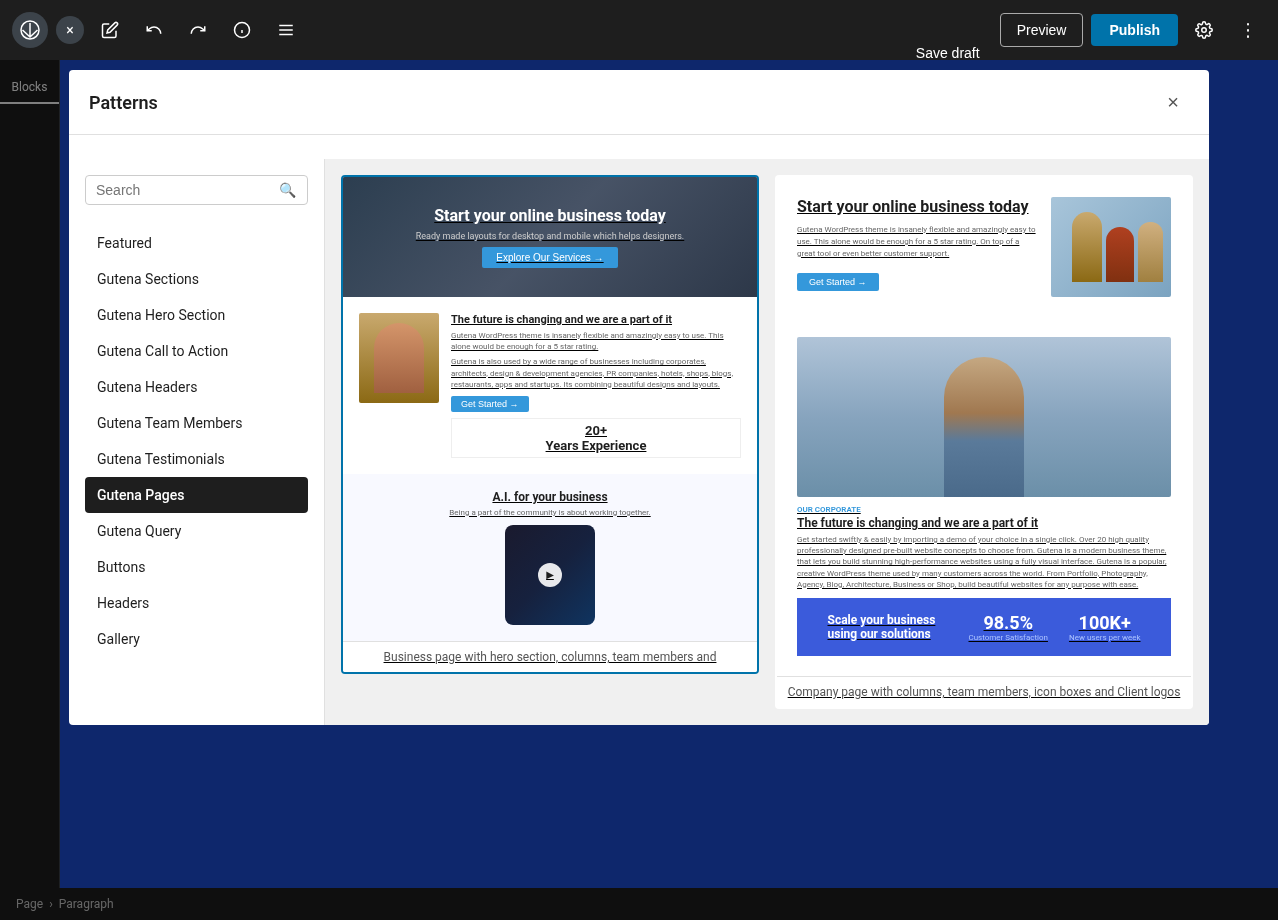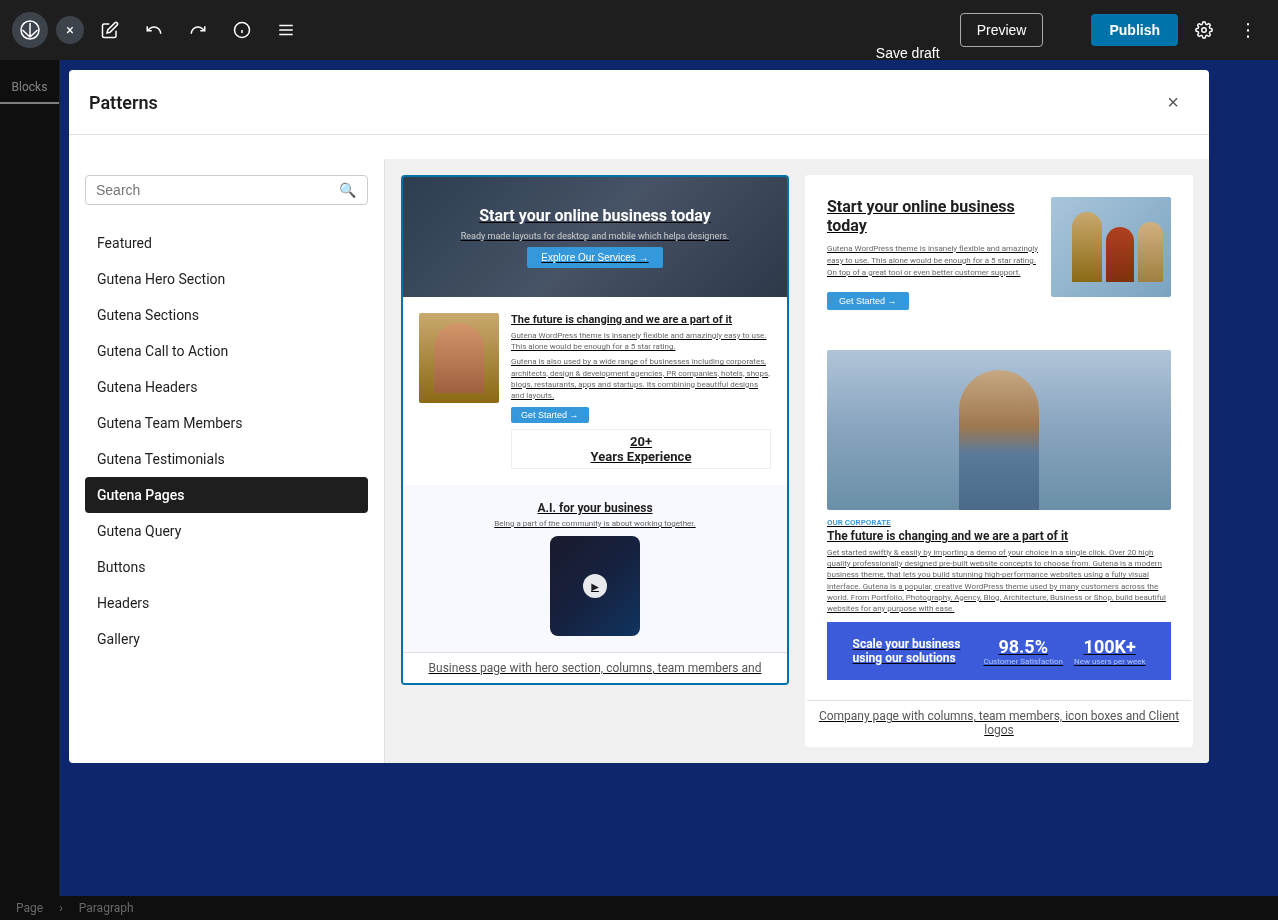--- a/index.html
+++ b/index.html
@@ -26,21 +26,21 @@
     }
     .save-draft-btn {
       background: transparent; border: none; color: #fff; font-size: 14px; cursor: pointer; padding: 8px 12px; border-radius: 4px; margin-top: 45px;
     }
     .preview-btn {
       background: transparent; border: 1px solid #aaa; color: #fff; font-size: 14px; cursor: pointer;
       padding: 8px 16px; border-radius: 4px;
     }
     .publish-btn {
       background: #0073aa; border: none; color: #fff; font-size: 14px; font-weight: 600;
-      cursor: pointer; padding: 8px 18px; border-radius: 4px; margin-left: 40px;
+      cursor: pointer; padding: 8px 18px; border-radius: 4px;
     }
 
     
     .editor-area {
       display: flex; height: calc(920px - 60px); background: #1d4ed8; position: relative;
     }
 
     
     .left-sidebar {
       width: 60px; background: #1e1e1e; border-right: 1px solid #3c434a;
@@ -68,21 +68,21 @@
     .modal-title { font-size: 18px; font-weight: 600; color: #1e1e1e; }
     .modal-close {
       width: 32px; height: 32px; background: transparent; border: none; cursor: pointer;
       font-size: 20px; color: #555; display: flex; align-items: center; justify-content: center;
       border-radius: 4px;
     }
     .modal-body { display: flex; flex: 1; overflow: hidden; }
 
     
     .patterns-sidebar {
-      width: 316px; flex-shrink: 0; border-right: 1px solid #e0e0e0;
+      width: 256px; flex-shrink: 0; border-right: 1px solid #e0e0e0;
       overflow-y: auto; padding: 16px;
     }
     .search-box {
       display: flex; align-items: center; border: 1px solid #ccc; border-radius: 4px;
       padding: 6px 10px; margin-bottom: 20px;
     }
     .search-box input {
       border: none; outline: none; flex: 1; font-size: 14px; color: #555;
     }
     .search-icon { color: #555; font-size: 14px; }
@@ -202,22 +202,22 @@
     .stat-number { font-size: 18px; font-weight: 700; color: #fff; }
     .stat-label { font-size: 8px; color: #adc4ff; }
 
     
     .patterns-sidebar::-webkit-scrollbar, .patterns-content::-webkit-scrollbar { width: 8px; }
     .patterns-sidebar::-webkit-scrollbar-track, .patterns-content::-webkit-scrollbar-track { background: #f0f0f0; }
     .patterns-sidebar::-webkit-scrollbar-thumb, .patterns-content::-webkit-scrollbar-thumb { background: #ccc; border-radius: 4px; }
 
     
     .breadcrumb-bar {
-      position: absolute; bottom: 0; left: 0; right: 0; height: 24px;
-      background: #1e1e1e; display: flex; align-items: center; padding: 0 16px; gap: 16px;
+      position: absolute; bottom: 0; left: 0; right: 0; height: 32px;
+      background: #1e1e1e; display: flex; align-items: center; padding: 0 16px; gap: 6px;
       font-size: 12px; color: #ccc; z-index: 5;
     }
   </style>
 </head>
 <body>
 
 <div class="toolbar">
   <div class="toolbar-left">
     <div class="wp-logo">
       <svg width="20" height="20" viewBox="0 0 20 20" fill="white">
@@ -289,22 +289,22 @@
 
       <div class="modal-body">
 
         <div class="patterns-sidebar">
           <div class="search-box">
             <input type="text" placeholder="Search" style="">
             <span class="search-icon">🔍</span>
           </div>
           <div id="categories-container">
               <a href="#" class="pattern-category">Featured</a>
+              <a href="#" class="pattern-category">Gutena Sections</a>
               <a href="#" class="pattern-category">Gutena Hero Section</a>
-              <a href="#" class="pattern-category">Gutena Sections</a>
               <a href="#" class="pattern-category">Gutena Call to Action</a>
               <a href="#" class="pattern-category">Gutena Headers</a>
               <a href="#" class="pattern-category">Gutena Team Members</a>
               <a href="#" class="pattern-category">Gutena Testimonials</a>
               <a href="#" class="pattern-category active">Gutena Pages</a>
               <a href="#" class="pattern-category">Gutena Query</a>
               <a href="#" class="pattern-category">Buttons</a>
               <a href="#" class="pattern-category">Headers</a>
               <a href="#" class="pattern-category">Gallery</a>
             </div>

